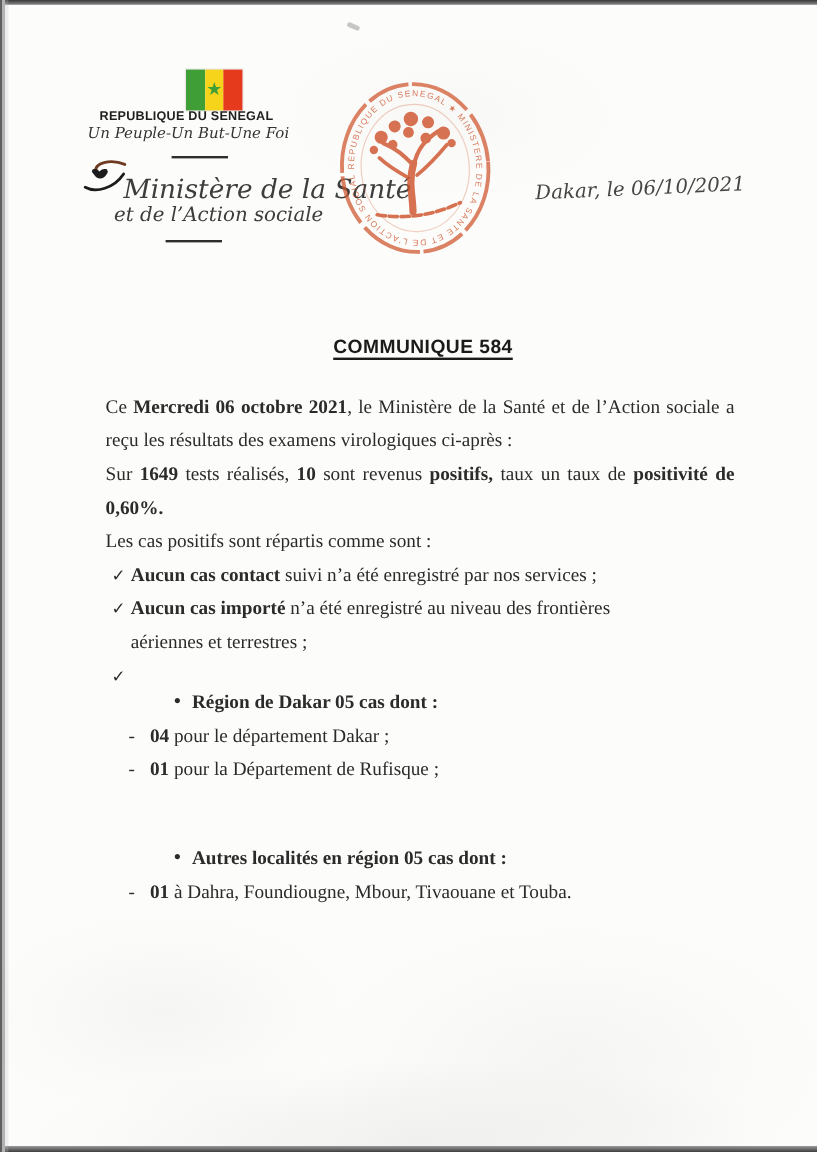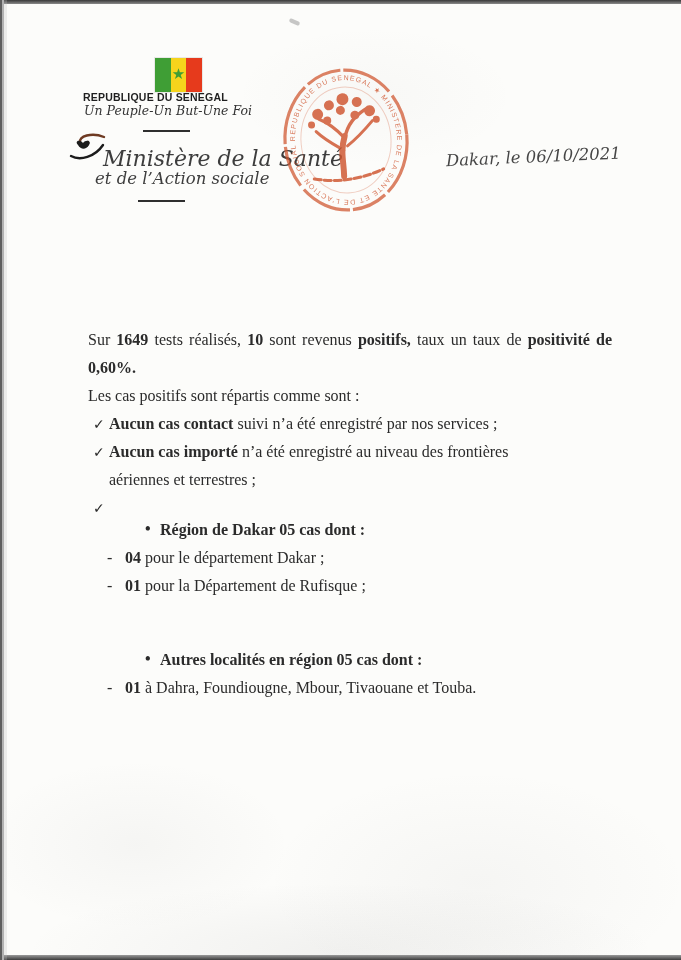--- a/index.html
+++ b/index.html
@@ -24,21 +24,21 @@
   
   .flag{position:absolute;left:155px;top:58px;width:47px;height:34px;display:flex;box-shadow:0 0 0 1px rgba(0,0,0,.08);}
   .flag .stripe{flex:1;}
   .flag .s-green{background:var(--flag-green);}
   .flag .s-yellow{background:var(--flag-yellow);position:relative;}
   .flag .s-red{background:var(--flag-red);}
   .flag .star{position:absolute;left:50%;top:50%;transform:translate(-50%,-54%);
     color:var(--flag-green);font-size:15px;line-height:1;font-family:"DejaVu Sans",sans-serif;}
   .republic{position:absolute;left:83px;top:91px;width:170px;
     font-family:"Liberation Sans",sans-serif;font-weight:bold;font-size:10.5px;letter-spacing:.2px;color:#1f1f1f;}
-  .motto{position:absolute;left:73px;top:103px;width:190px;text-align:center;
+  .motto{position:absolute;left:73px;top:103px;width:190px;text-align:left;
     font-family:"DejaVu Serif",serif;font-style:italic;font-size:12.5px;color:#333;}
   .rule{position:absolute;height:2px;background:#2e2e2e;}
   .rule1{left:143px;top:130px;width:47px;}
   .rule2{left:138px;top:200px;width:47px;}
   .ministry-logo{position:absolute;left:68px;top:132px;}
   .ministry-1{position:absolute;left:103px;top:146px;font-family:"DejaVu Serif",serif;
     font-style:italic;font-size:22px;color:#3d3d3d;white-space:nowrap;}
   .ministry-2{position:absolute;left:95px;top:169px;font-family:"DejaVu Serif",serif;
     font-style:italic;font-size:16.5px;color:#3d3d3d;white-space:nowrap;}
   .stamp{position:absolute;left:279px;top:64px;width:134px;height:152px;transform:rotate(-5deg);opacity:.92;}
@@ -127,22 +127,24 @@
       <circle class="blob" cx="50" cy="55" r="4"></circle>
       <circle class="blob" cx="78" cy="52" r="4.5"></circle>
       <circle class="blob" cx="64" cy="46" r="4.5"></circle>
       <circle class="blob" cx="34" cy="58" r="3.5"></circle>
       <circle class="blob" cx="99" cy="58" r="3.5"></circle>
     </g>
   </svg>
 
   <div class="dateline">Dakar, le 06/10/2021</div>
 
+  <div class="doc-title title-2">COMMUNIQUE 584</div>
 
   <main class="body">
+    <p><span>Ce </span><b>Mercredi 06 octobre 2021</b><span>, le Ministère de la Santé et de l’Action sociale a reçu les résultats des examens virologiques ci-après :</span></p>
     <p><span>Sur </span><b>1649</b><span> tests réalisés, </span><b>10</b><span> sont revenus </span><b>positifs,</b><span> taux un taux de </span><b>positivité de 0,60%.</b></p>
     <p>Les cas positifs sont répartis comme sont :</p>
 
     <div class="item check-item">
       <span class="marker">✓</span>
       <span><b>Aucun cas contact</b><span> suivi n’a été enregistré par nos services ;</span></span>
     </div>
     <div class="item check-item">
       <span class="marker">✓</span>
       <span><b>Aucun cas importé</b><span> n’a été enregistré au niveau des frontières</span><br><span>aériennes et terrestres ;</span></span>

